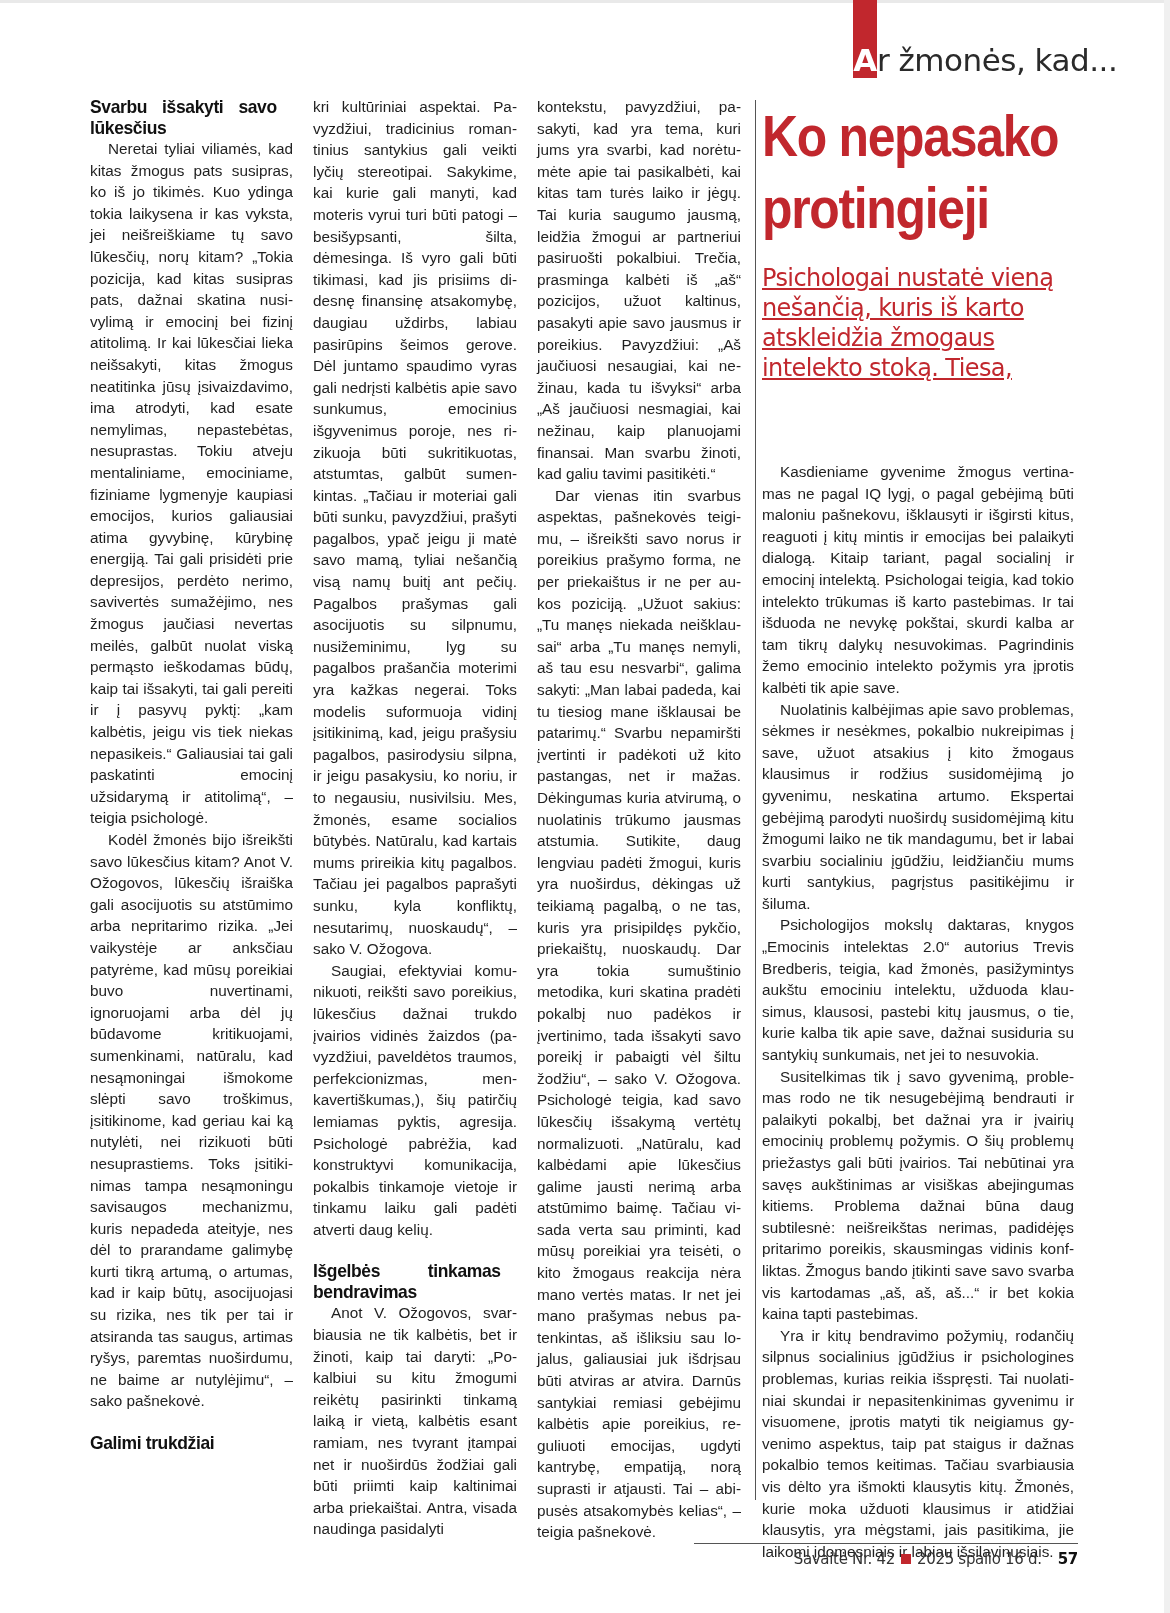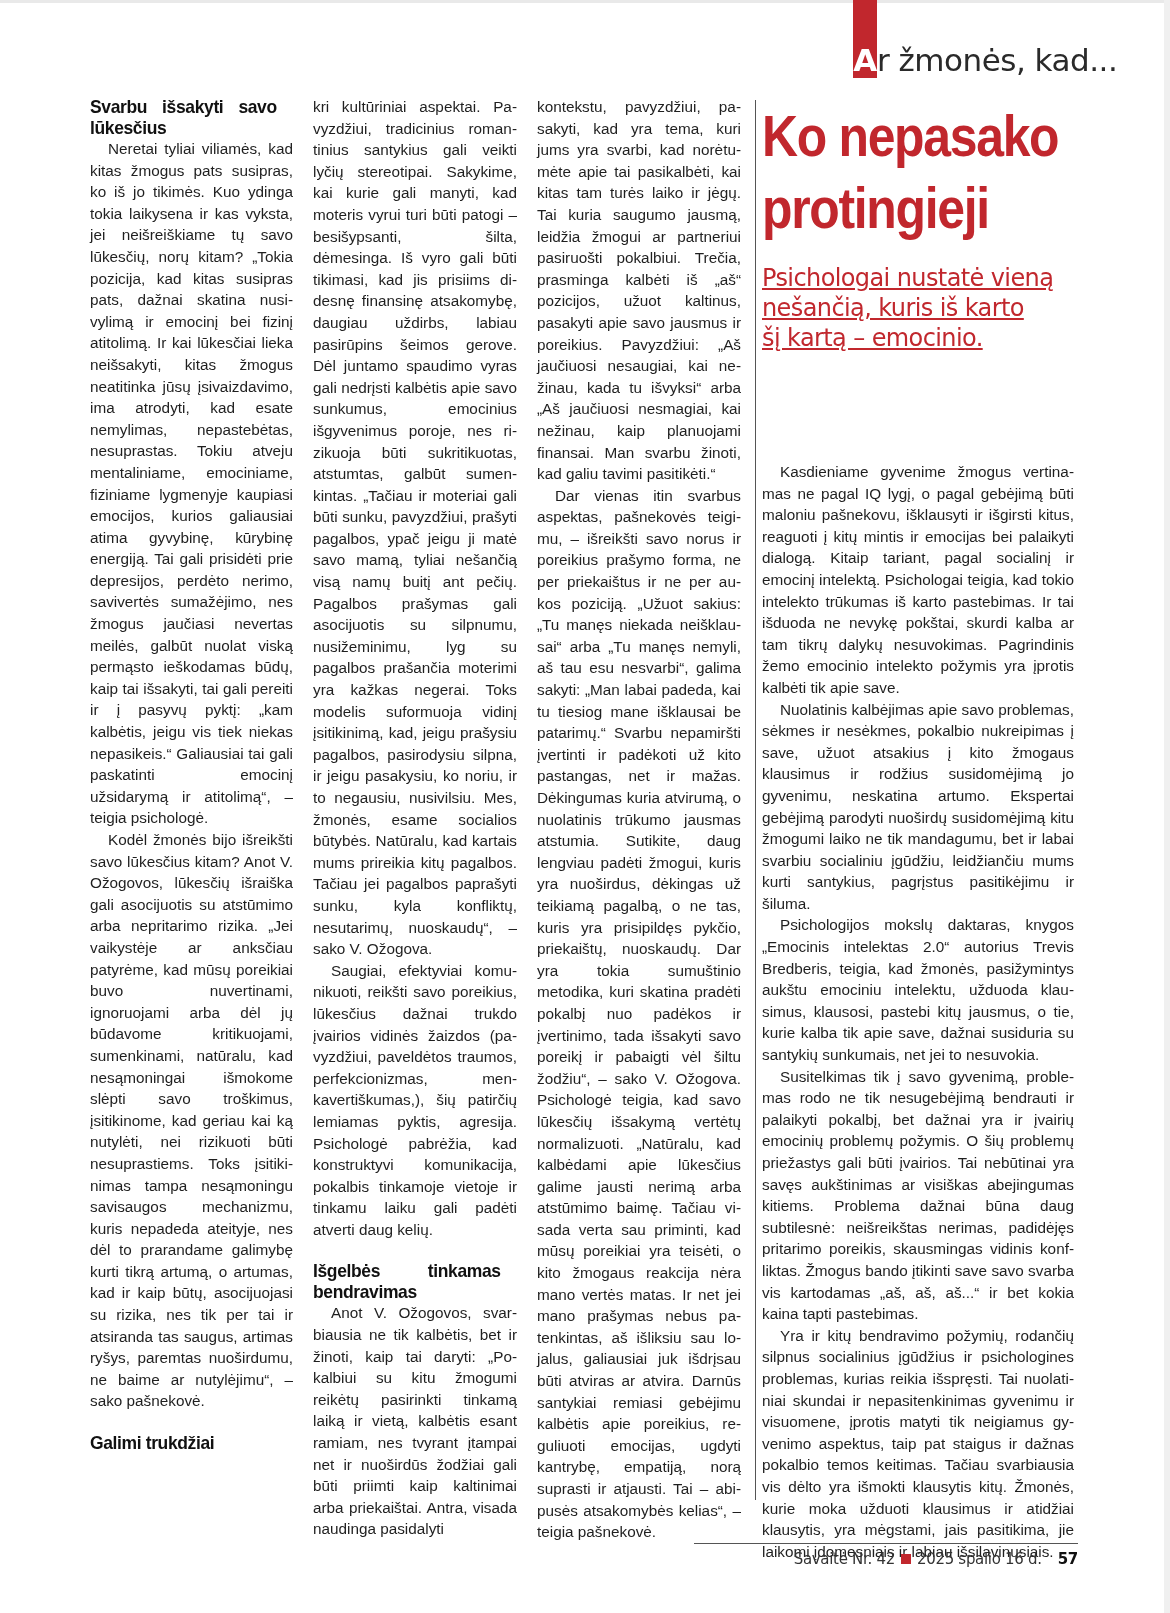--- a/index.html
+++ b/index.html
@@ -96,21 +96,22 @@
 
 <div class="divider"></div>
 
 <div class="headline">
   <div>Ko nepasako</div>
   <div>protingieji</div>
 </div>
 <div class="subhead">
   <div>Psichologai nustatė vieną</div>
   <div>nešančią, kuris iš karto</div>
-  <div>šį kartą – emocinio.</div>
+  <div>atskleidžia žmogaus</div>
+  <div>intelekto stoką. Tiesa,</div>
 </div>
 
 <div class="col c4">
   <p>Kasdieniame gyvenime žmogus vertina­mas ne pagal IQ lygį, o pagal gebėjimą būti maloniu pašnekovu, išklausyti ir išgirsti ki­tus, reaguoti į kitų mintis ir emocijas bei pa­laikyti dialogą. Kitaip tariant, pagal socialinį ir emocinį intelektą. Psichologai teigia, kad tokio intelekto trūkumas iš karto pastebi­mas. Ir tai išduoda ne nevykę pokštai, skurdi kalba ar tam tikrų dalykų nesuvokimas. Pa­grindinis žemo emocinio intelekto požymis yra įprotis kalbėti tik apie save.</p>
   <p>Nuolatinis kalbėjimas apie savo problemas, sėkmes ir nesėkmes, pokalbio nukreipimas į save, užuot atsakius į kito žmogaus klausimus ir rodžius susidomėjimą jo gyvenimu, neska­tina artumo. Ekspertai gebėjimą parodyti nuoširdų susidomėjimą kitu žmogumi laiko ne tik mandagumu, bet ir labai svarbiu soci­aliniu įgūdžiu, leidžiančiu mums kurti santy­kius, pagrįstus pasitikėjimu ir šiluma.</p>
   <p>Psichologijos mokslų daktaras, knygos „Emocinis intelektas 2.0“ autorius Trevis Bredberis, teigia, kad žmonės, pasižymintys aukštu emociniu intelektu, užduoda klau­simus, klausosi, pastebi kitų jausmus, o tie, kurie kalba tik apie save, dažnai susiduria su santykių sunkumais, net jei to nesuvokia.</p>
   <p>Susitelkimas tik į savo gyvenimą, proble­mas rodo ne tik nesugebėjimą bendrauti ir palaikyti pokalbį, bet dažnai yra ir įvairių emocinių problemų požymis. O šių proble­mų priežastys gali būti įvairios. Tai nebūtinai yra savęs aukštinimas ar visiškas abejingu­mas kitiems. Problema dažnai būna daug subtilesnė: neišreikštas nerimas, padidėjęs pritarimo poreikis, skausmingas vidinis konf­liktas. Žmogus bando įtikinti save savo svar­ba vis kartodamas „aš, aš, aš...“ ir bet kokia kaina tapti pastebimas.</p>
   <p>Yra ir kitų bendravimo požymių, rodančių silpnus socialinius įgūdžius ir psichologines problemas, kurias reikia išspręsti. Tai nuolati­niai skundai ir nepasitenkinimas gyvenimu ir visuomene, įprotis matyti tik neigiamus gy­venimo aspektus, taip pat staigus ir dažnas pokalbio temos keitimas. Tačiau svarbiausia vis dėlto yra išmokti klausytis kitų. Žmonės, kurie moka užduoti klausimus ir atidžiai klausytis, yra mėgstami, jais pasitikima, jie laikomi įdomesniais ir labiau išsilavinusiais.</p>
 </div>
 

